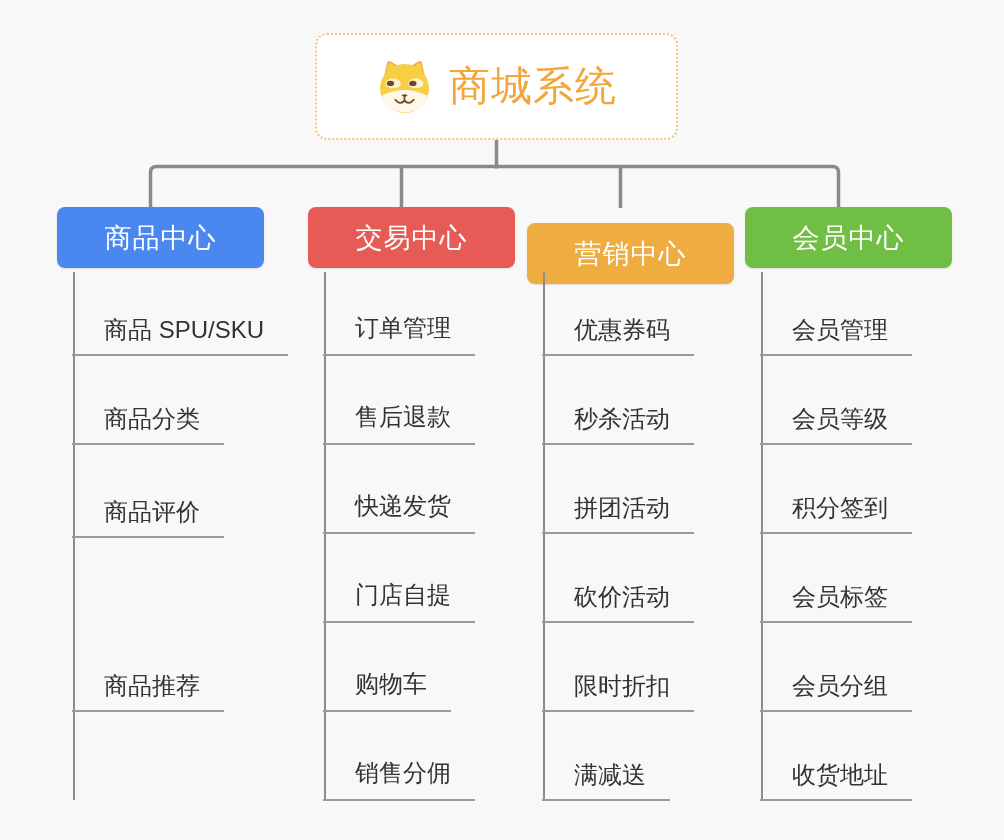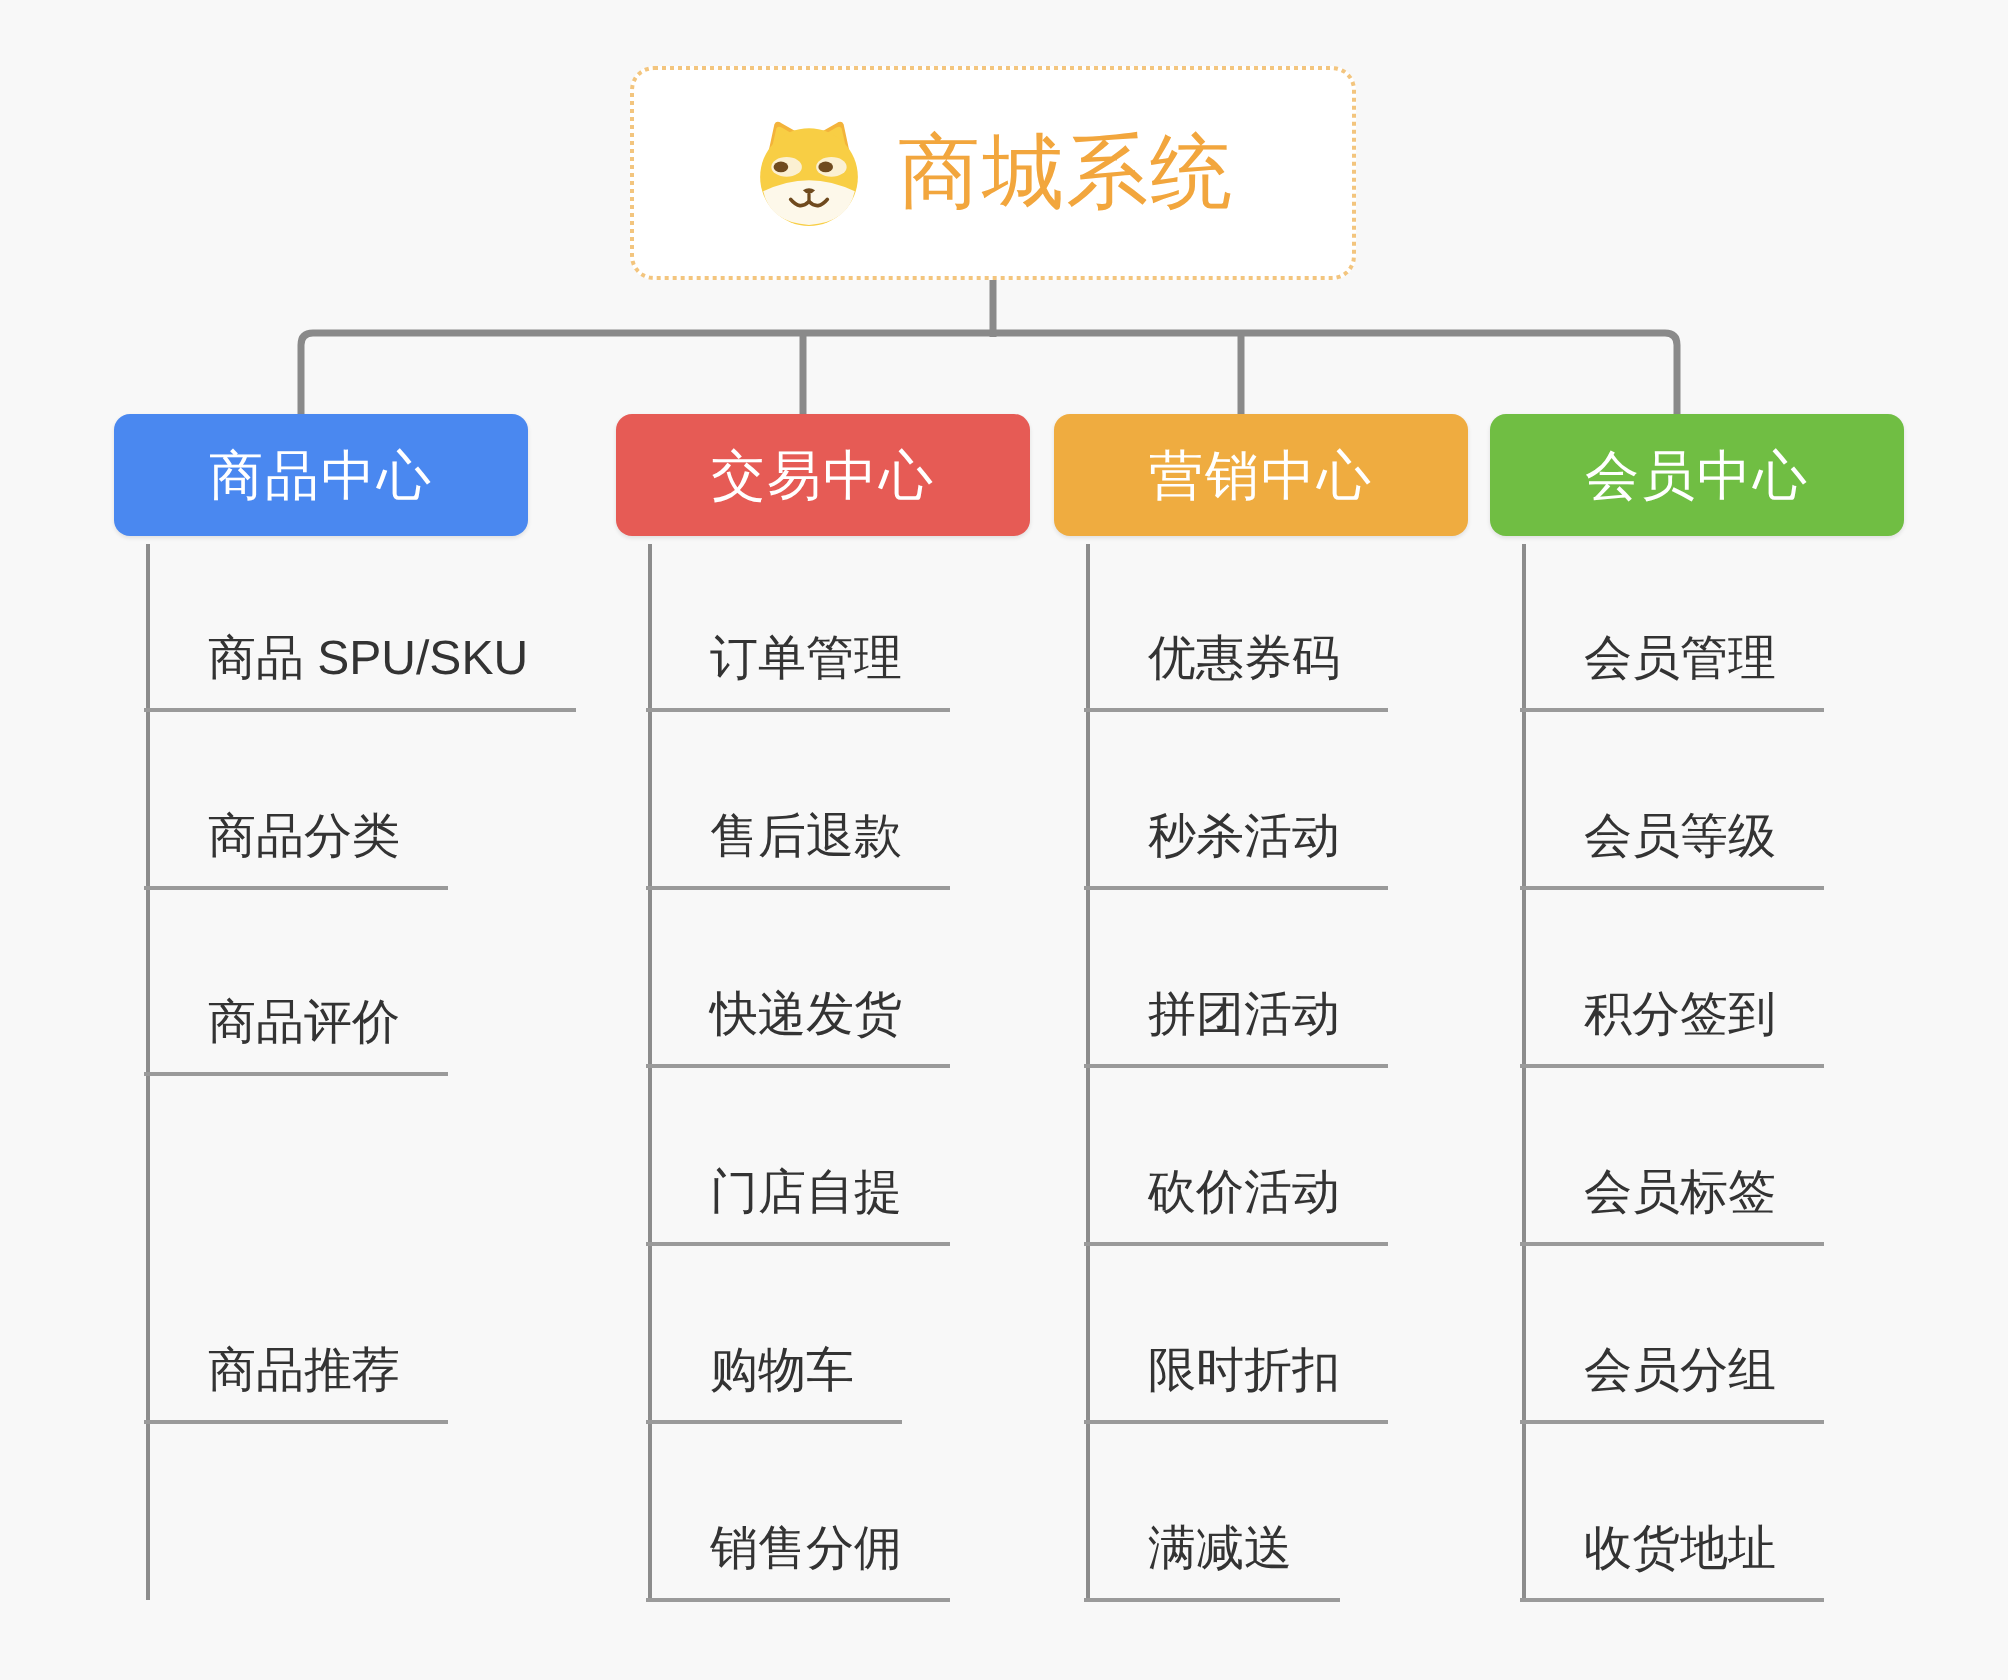--- a/index.html
+++ b/index.html
@@ -90,32 +90,32 @@
         <div class="child-topic" style="top: 131px;">商品分类</div>
         <div class="child-topic" style="top: 224px;">商品评价</div>
         <div class="child-topic" style="top: 398px; text-align: right;">商品推荐</div>
       </div>
     </div>
 
     <div>
       <div class="branch-node" style="left: 308px; background: rgb(230, 91, 85);">
         <span class="branch-label">交易中心</span>
       </div>
-      <div class="branch-column" style="left: 323.5px;">
+      <div class="branch-column" style="left: 323.5px; font-family: Liberation Mono, monospace;">
         <div class="child-topic" style="top: 42px;">订单管理</div>
         <div class="child-topic" style="top: 131px;">售后退款</div>
         <div class="child-topic" style="top: 220px;">快递发货</div>
         <div class="child-topic" style="top: 309px;">门店自提</div>
         <div class="child-topic" style="top: 398px;">购物车</div>
         <div class="child-topic" style="top: 487px;">销售分佣</div>
       </div>
     </div>
 
     <div>
-      <div class="branch-node" style="left: 527px; background: rgb(239, 172, 64);">
+      <div class="branch-node" style="left: 527px; background: rgb(239, 172, 64); margin-top: 16px;">
         <span class="branch-label">营销中心</span>
       </div>
       <div class="branch-column" style="left: 542.5px;">
         <div class="child-topic" style="top: 42px;">优惠券码</div>
         <div class="child-topic" style="top: 131px;">秒杀活动</div>
         <div class="child-topic" style="top: 220px;">拼团活动</div>
         <div class="child-topic" style="top: 309px;">砍价活动</div>
         <div class="child-topic" style="top: 398px;">限时折扣</div>
         <div class="child-topic" style="top: 487px;">满减送</div>
       </div>

